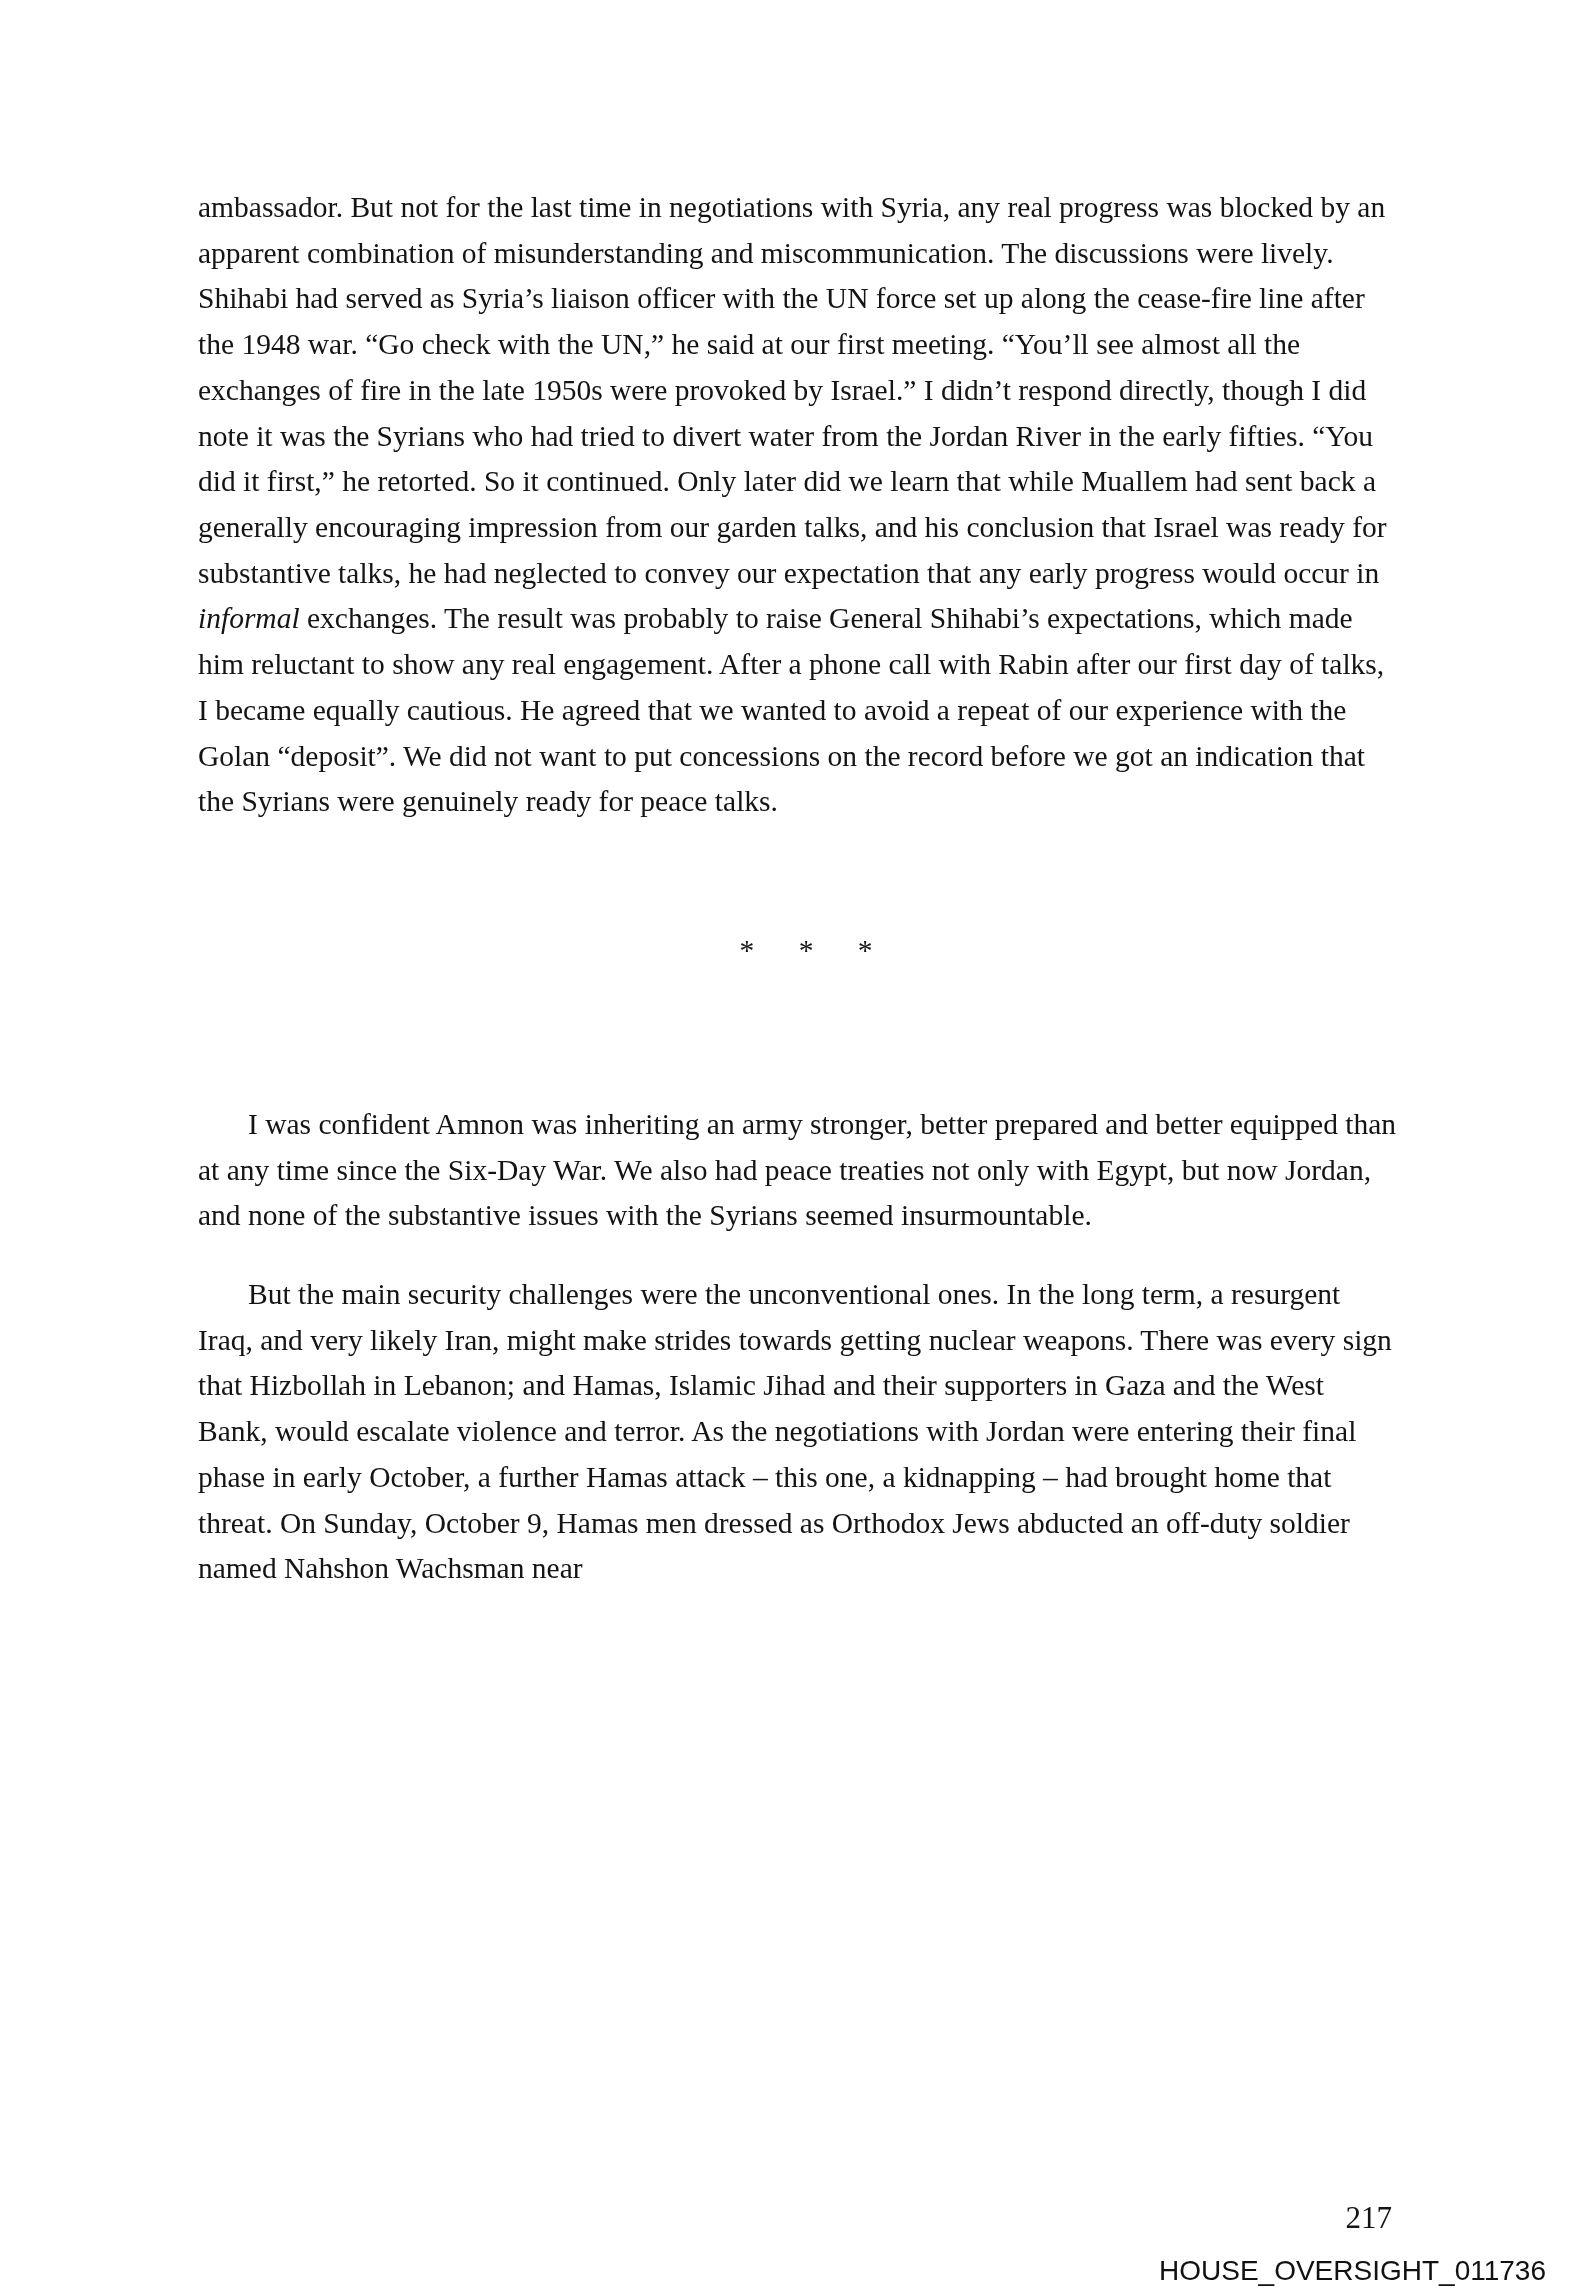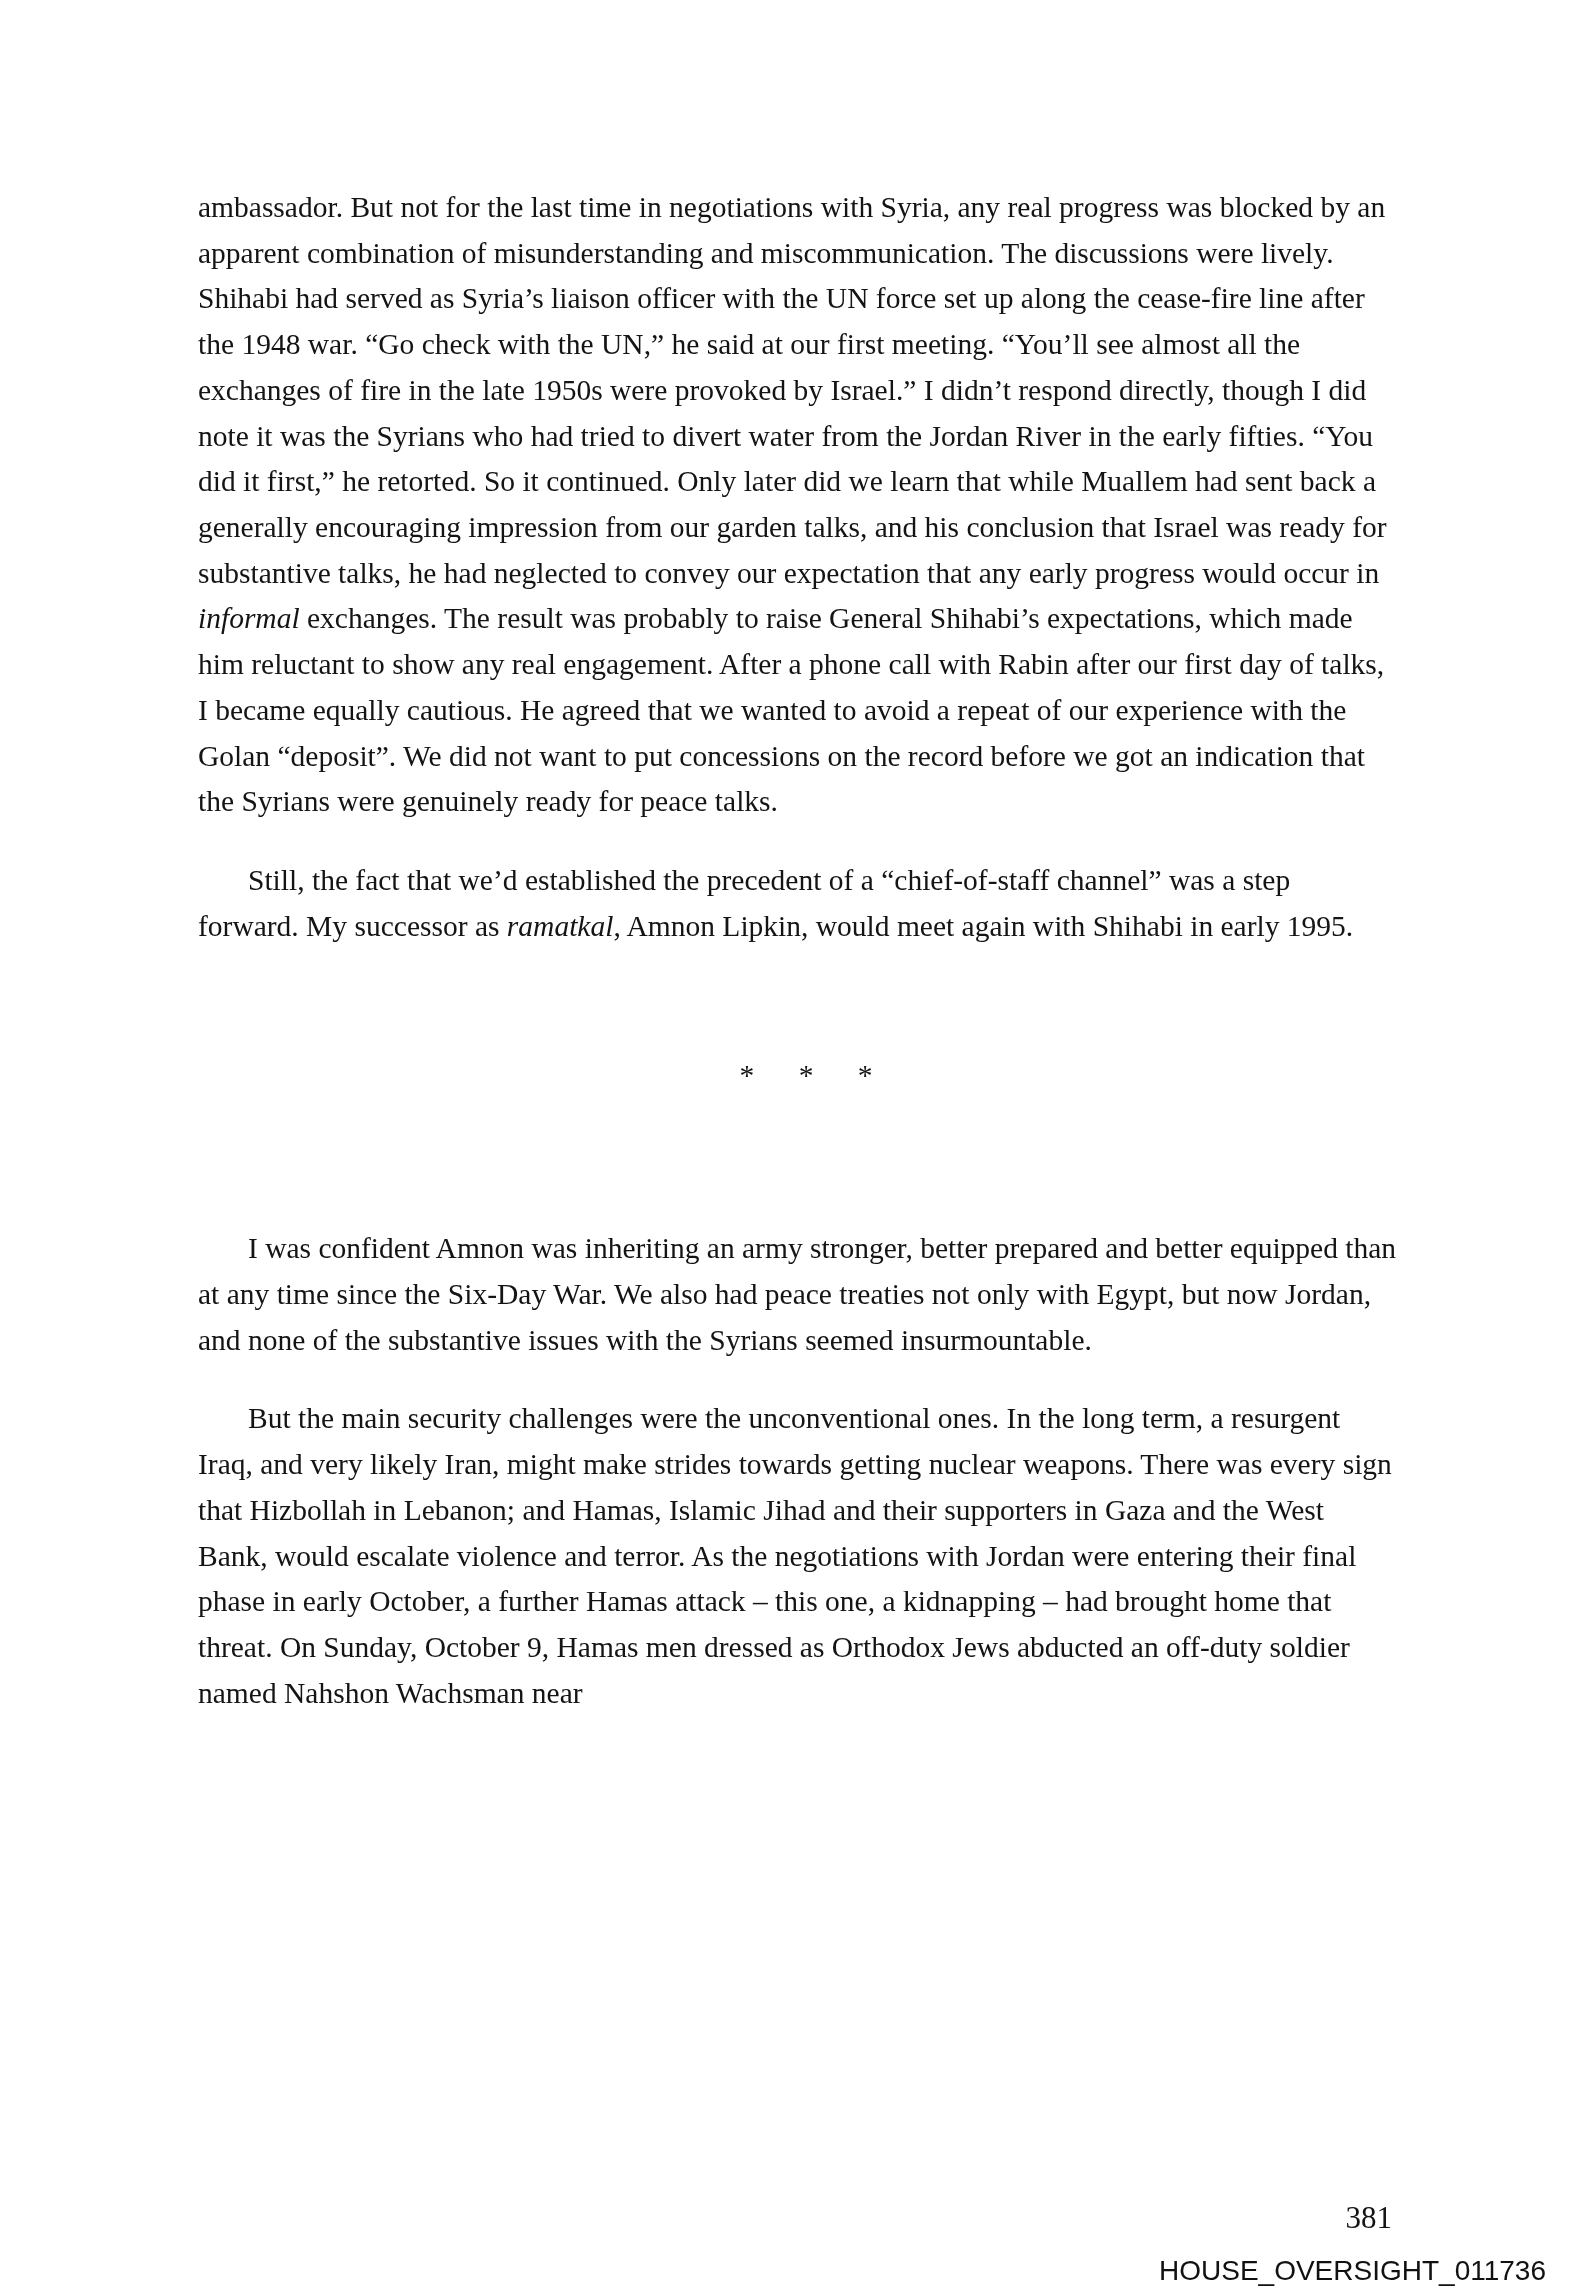--- a/index.html
+++ b/index.html
@@ -59,28 +59,27 @@
 </style>
 </head>
 <body>
 
 <div class="page">
 
   <div class="text-block">
 
     <p class="para"><span>ambassador. But not for the last time in negotiations with Syria, any real progress was blocked by an apparent combination of misunderstanding and miscommunication. The discussions were lively. Shihabi had served as Syria’s liaison officer with the UN force set up along the cease-fire line after the 1948 war. “Go check with the UN,” he said at our first meeting. “You’ll see almost all the exchanges of fire in the late 1950s were provoked by Israel.” I didn’t respond directly, though I did note it was the Syrians who had tried to divert water from the Jordan River in the early fifties. “You did it first,” he retorted. So it continued. Only later did we learn that while Muallem had sent back a generally encouraging impression from our garden talks, and his conclusion that Israel was ready for substantive talks, he had neglected to convey our expectation that any early progress would occur in </span><em>informal</em><span> exchanges. The result was probably to raise General Shihabi’s expectations, which made him reluctant to show any real engagement. After a phone call with Rabin after our first day of talks, I became equally cautious. He agreed that we wanted to avoid a repeat of our experience with the Golan “deposit”. We did not want to put concessions on the record before we got an indication that the Syrians were genuinely ready for peace talks.</span></p>
 
-    <p class="para indent"><span>Still, the fact that we’d established the precedent of a “chief-of-staff channel” was a step forward. My successor as </span><em>ramatkal</em><span>, Amnon Lipkin, would meet again with Shihabi in early 1995.</span></p>
 
     <div class="separator">* * *</div>
 
     <p class="para indent"><span>I was confident Amnon was inheriting an army stronger, better prepared and better equipped than at any time since the Six-Day War. We also had peace treaties not only with Egypt, but now Jordan, and none of the substantive issues with the Syrians seemed insurmountable.</span></p>
 
     <p class="para indent"><span>But the main security challenges were the unconventional ones. In the long term, a resurgent Iraq, and very likely Iran, might make strides towards getting nuclear weapons. There was every sign that Hizbollah in Lebanon; and Hamas, Islamic Jihad and their supporters in Gaza and the West Bank, would escalate violence and terror. As the negotiations with Jordan were entering their final phase in early October, a further Hamas attack – this one, a kidnapping – had brought home that threat. On Sunday, October 9, Hamas men dressed as Orthodox Jews abducted an off-duty soldier named Nahshon Wachsman near</span></p>
 
   </div>
 
-  <div class="page-number">381</div>
+  <div class="page-number">217</div>
 
   <div class="bates-stamp">HOUSE_OVERSIGHT_011736</div>
 
 </div>
 
 
 </body></html>

